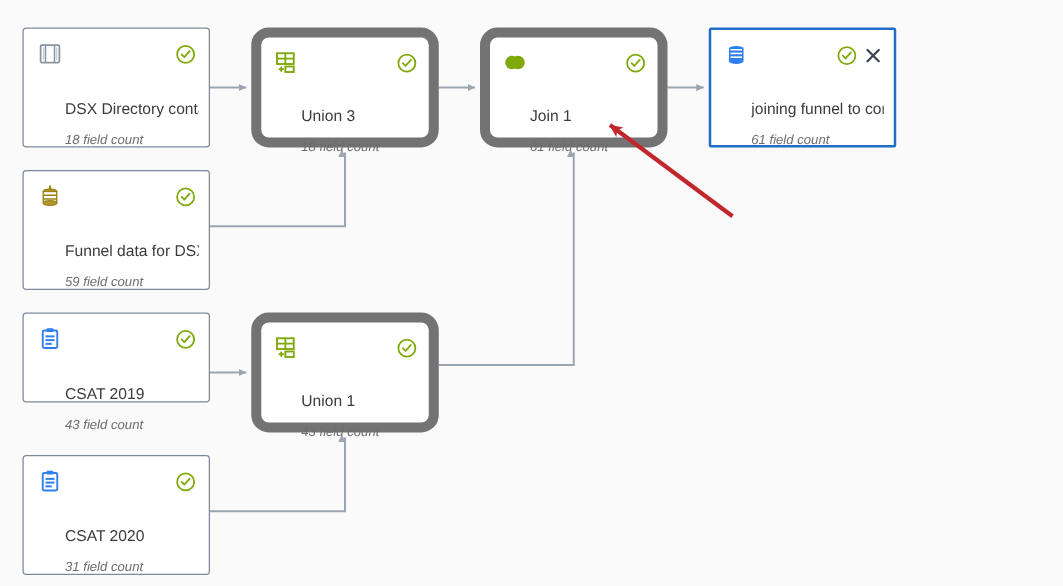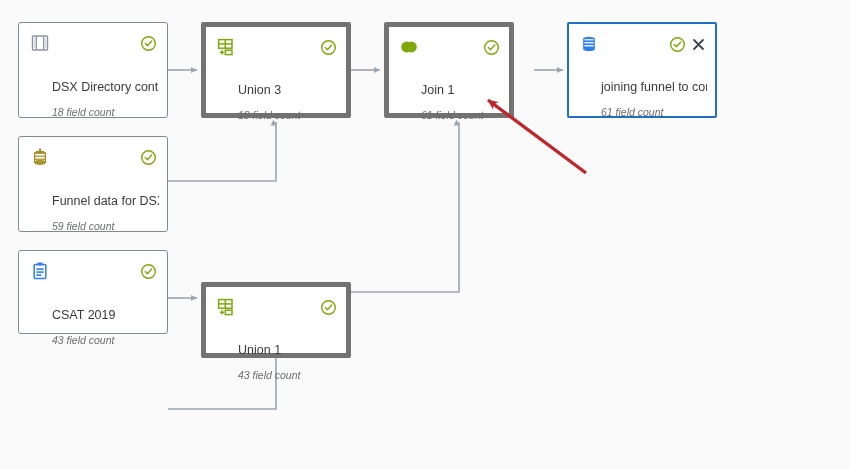--- a/index.html
+++ b/index.html
@@ -35,22 +35,22 @@
   
   .node {
     position: absolute;
     box-sizing: border-box;
     background: #ffffff;
     border: 1px solid #7e8a99;
     border-radius: 3px;
     box-shadow: 0 0 0 0 rgba(0,0,0,0);
   }
   .node.accent-green {
-    border: 5px solid #737373;
-    border-radius: 2px;
+    border: 8px solid #737373;
+    border-radius: 14px;
   }
   .node.accent-blue {
     border: 2px solid #1f6fc4;
     border-radius: 2px;
   }
 
   .node-header {
     position: absolute;
     left: 11px;
     right: 10px;
@@ -191,21 +191,21 @@
             <circle cx="9" cy="9" r="7.2" fill="none" stroke="#7fa80a" stroke-width="1.5"></circle>
             <path d="M5.6,9.1 L7.9,11.4 L12.4,6.3" fill="none" stroke="#7fa80a" stroke-width="1.5" stroke-linecap="round" stroke-linejoin="round"></path>
           </svg>
         </span>
       </span>
     </div>
     <div class="node-title">Funnel data for DSX ...</div>
     <div class="node-sub">59 field count</div>
   </div>
 
-  <div class="node" style="left:18px;top:250px;width:150px;height:84px;">
+  <div class="node" style="left:18px;top:250px;width:150px;height:72px;">
     <div class="node-header">
       <span class="node-type-icon">
         <svg viewBox="0 0 20 20" width="20" height="20">
           <rect x="4.2" y="3.4" width="11.6" height="14" rx="1.2" fill="#ffffff" stroke="#2d7ff0" stroke-width="1.5"></rect>
           <rect x="7.3" y="1.6" width="5.4" height="3" rx="0.8" fill="#2d7ff0"></rect>
           <rect x="6.4" y="7.3" width="7.2" height="1.6" fill="#2d7ff0"></rect>
           <rect x="6.4" y="10.3" width="7.2" height="1.6" fill="#2d7ff0"></rect>
           <rect x="6.4" y="13.3" width="5" height="1.6" fill="#2d7ff0"></rect>
         </svg>
       </span>
@@ -215,20 +215,43 @@
             <circle cx="9" cy="9" r="7.2" fill="none" stroke="#7fa80a" stroke-width="1.5"></circle>
             <path d="M5.6,9.1 L7.9,11.4 L12.4,6.3" fill="none" stroke="#7fa80a" stroke-width="1.5" stroke-linecap="round" stroke-linejoin="round"></path>
           </svg>
         </span>
       </span>
     </div>
     <div class="node-title">CSAT 2019</div>
     <div class="node-sub">43 field count</div>
   </div>
 
+  <div class="node" style="left:18px;top:364px;width:150px;height:96px;">
+    <div class="node-header">
+      <span class="node-type-icon">
+        <svg viewBox="0 0 20 20" width="20" height="20">
+          <rect x="4.2" y="3.4" width="11.6" height="14" rx="1.2" fill="#ffffff" stroke="#2d7ff0" stroke-width="1.5"></rect>
+          <rect x="7.3" y="1.6" width="5.4" height="3" rx="0.8" fill="#2d7ff0"></rect>
+          <rect x="6.4" y="7.3" width="7.2" height="1.6" fill="#2d7ff0"></rect>
+          <rect x="6.4" y="10.3" width="7.2" height="1.6" fill="#2d7ff0"></rect>
+          <rect x="6.4" y="13.3" width="5" height="1.6" fill="#2d7ff0"></rect>
+        </svg>
+      </span>
+      <span class="header-right">
+        <span class="status-icon">
+          <svg viewBox="0 0 18 18" width="17" height="17">
+            <circle cx="9" cy="9" r="7.2" fill="none" stroke="#7fa80a" stroke-width="1.5"></circle>
+            <path d="M5.6,9.1 L7.9,11.4 L12.4,6.3" fill="none" stroke="#7fa80a" stroke-width="1.5" stroke-linecap="round" stroke-linejoin="round"></path>
+          </svg>
+        </span>
+      </span>
+    </div>
+    <div class="node-title">CSAT 2020</div>
+    <div class="node-sub">31 field count</div>
+  </div>
 
   <div class="node accent-green" style="left:201px;top:22px;width:150px;height:96px;">
     <div class="node-header">
       <span class="node-type-icon">
         <svg viewBox="0 0 20 20" width="20" height="20">
           <rect x="2.6" y="2.6" width="13.4" height="8.6" fill="none" stroke="#7fa80a" stroke-width="1.5"></rect>
           <line x1="2.6" y1="6.9" x2="16" y2="6.9" stroke="#7fa80a" stroke-width="1.5"></line>
           <line x1="9.3" y1="2.6" x2="9.3" y2="11.2" stroke="#7fa80a" stroke-width="1.5"></line>
           <rect x="9.3" y="13.2" width="6.7" height="4.4" fill="none" stroke="#7fa80a" stroke-width="1.5"></rect>
           <rect x="3.9" y="14.6" width="4.2" height="1.5" fill="#7fa80a"></rect>
@@ -241,21 +264,21 @@
             <circle cx="9" cy="9" r="7.2" fill="none" stroke="#7fa80a" stroke-width="1.5"></circle>
             <path d="M5.6,9.1 L7.9,11.4 L12.4,6.3" fill="none" stroke="#7fa80a" stroke-width="1.5" stroke-linecap="round" stroke-linejoin="round"></path>
           </svg>
         </span>
       </span>
     </div>
     <div class="node-title">Union 3</div>
     <div class="node-sub">18 field count</div>
   </div>
 
-  <div class="node accent-green" style="left:201px;top:250px;width:150px;height:76px;margin-top:32px;">
+  <div class="node accent-green" style="left:201px;top:250px;width:150px;height:96px;">
     <div class="node-header">
       <span class="node-type-icon">
         <svg viewBox="0 0 20 20" width="20" height="20">
           <rect x="2.6" y="2.6" width="13.4" height="8.6" fill="none" stroke="#7fa80a" stroke-width="1.5"></rect>
           <line x1="2.6" y1="6.9" x2="16" y2="6.9" stroke="#7fa80a" stroke-width="1.5"></line>
           <line x1="9.3" y1="2.6" x2="9.3" y2="11.2" stroke="#7fa80a" stroke-width="1.5"></line>
           <rect x="9.3" y="13.2" width="6.7" height="4.4" fill="none" stroke="#7fa80a" stroke-width="1.5"></rect>
           <rect x="3.9" y="14.6" width="4.2" height="1.5" fill="#7fa80a"></rect>
           <rect x="5.25" y="13.25" width="1.5" height="4.2" fill="#7fa80a"></rect>
         </svg>
@@ -266,21 +289,21 @@
             <circle cx="9" cy="9" r="7.2" fill="none" stroke="#7fa80a" stroke-width="1.5"></circle>
             <path d="M5.6,9.1 L7.9,11.4 L12.4,6.3" fill="none" stroke="#7fa80a" stroke-width="1.5" stroke-linecap="round" stroke-linejoin="round"></path>
           </svg>
         </span>
       </span>
     </div>
     <div class="node-title">Union 1</div>
     <div class="node-sub">43 field count</div>
   </div>
 
-  <div class="node accent-green" style="left:384px;top:22px;width:130px;height:96px;">
+  <div class="node accent-green" style="left:384px;top:22px;width:150px;height:96px;">
     <div class="node-header">
       <span class="node-type-icon">
         <svg viewBox="0 0 20 20" width="20" height="20">
           <circle cx="7.6" cy="10" r="5.4" fill="#7fa80a"></circle>
           <circle cx="12.4" cy="10" r="5.4" fill="#7fa80a"></circle>
           <path d="M10,5.0 A5.4,5.4 0 0 1 10,15.0 A5.4,5.4 0 0 0 10,5.0 z" fill="#ffffff"></path>
         </svg>
       </span>
       <span class="header-right">
         <span class="status-icon">

